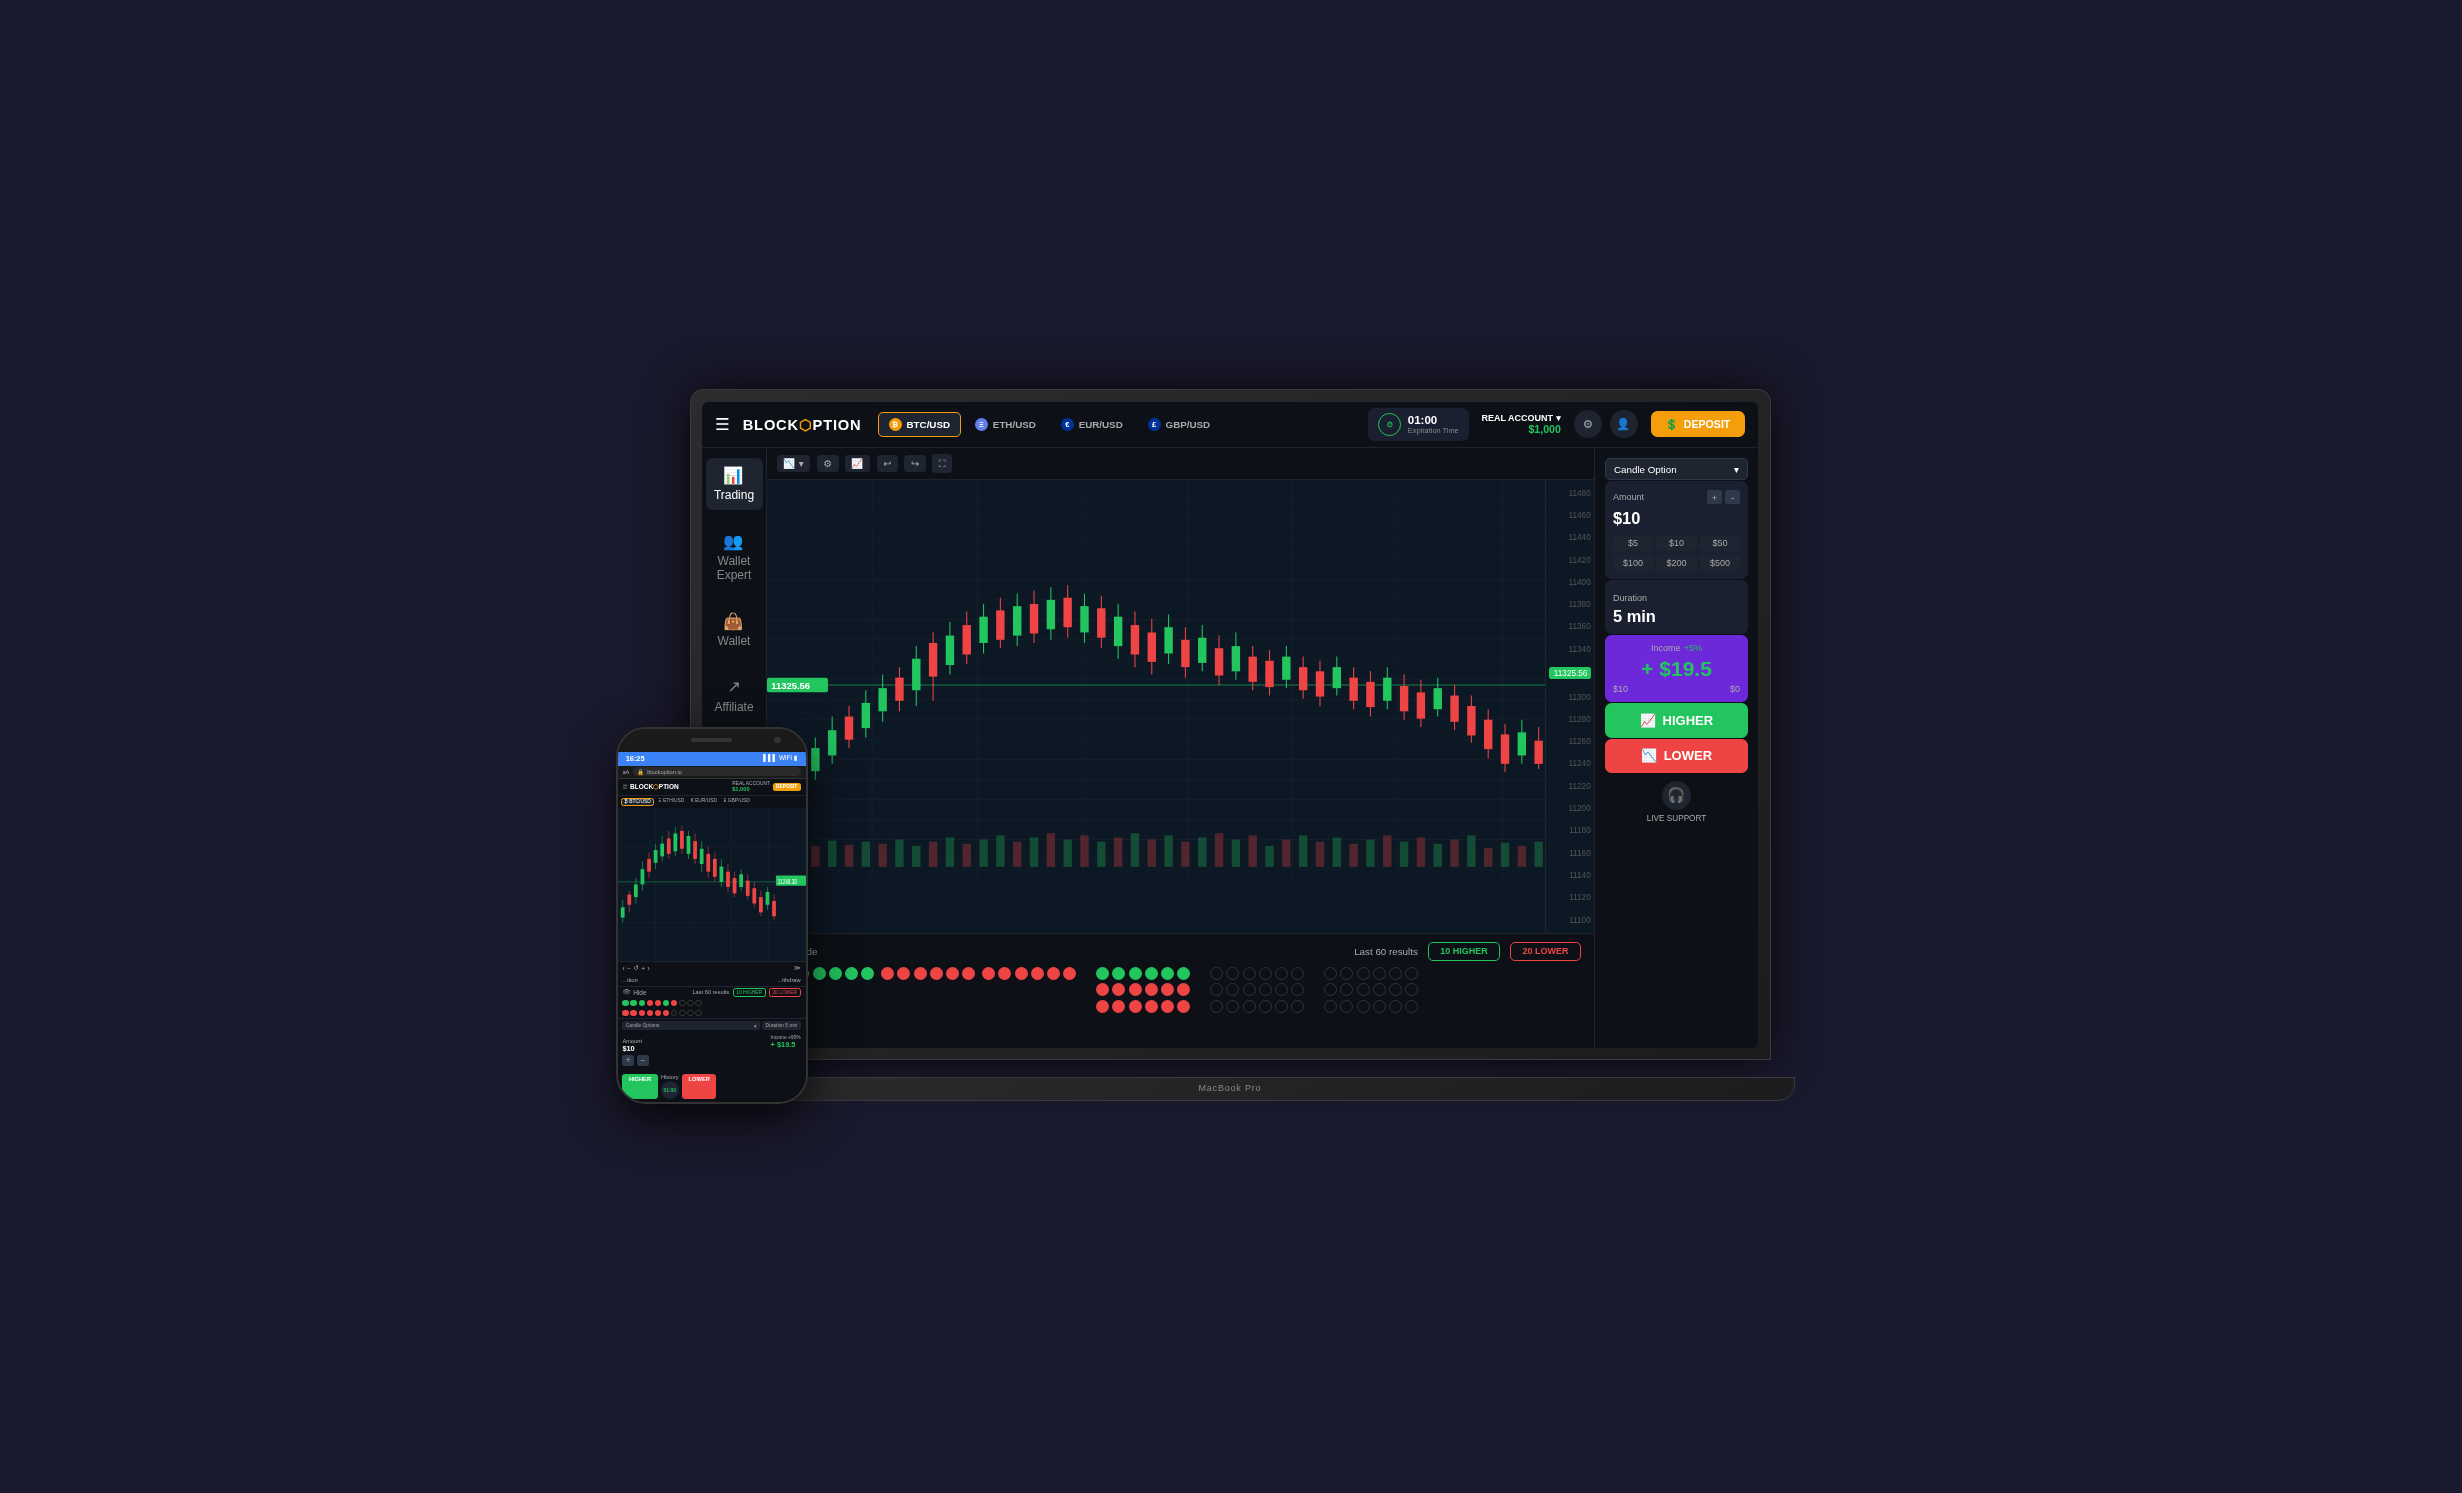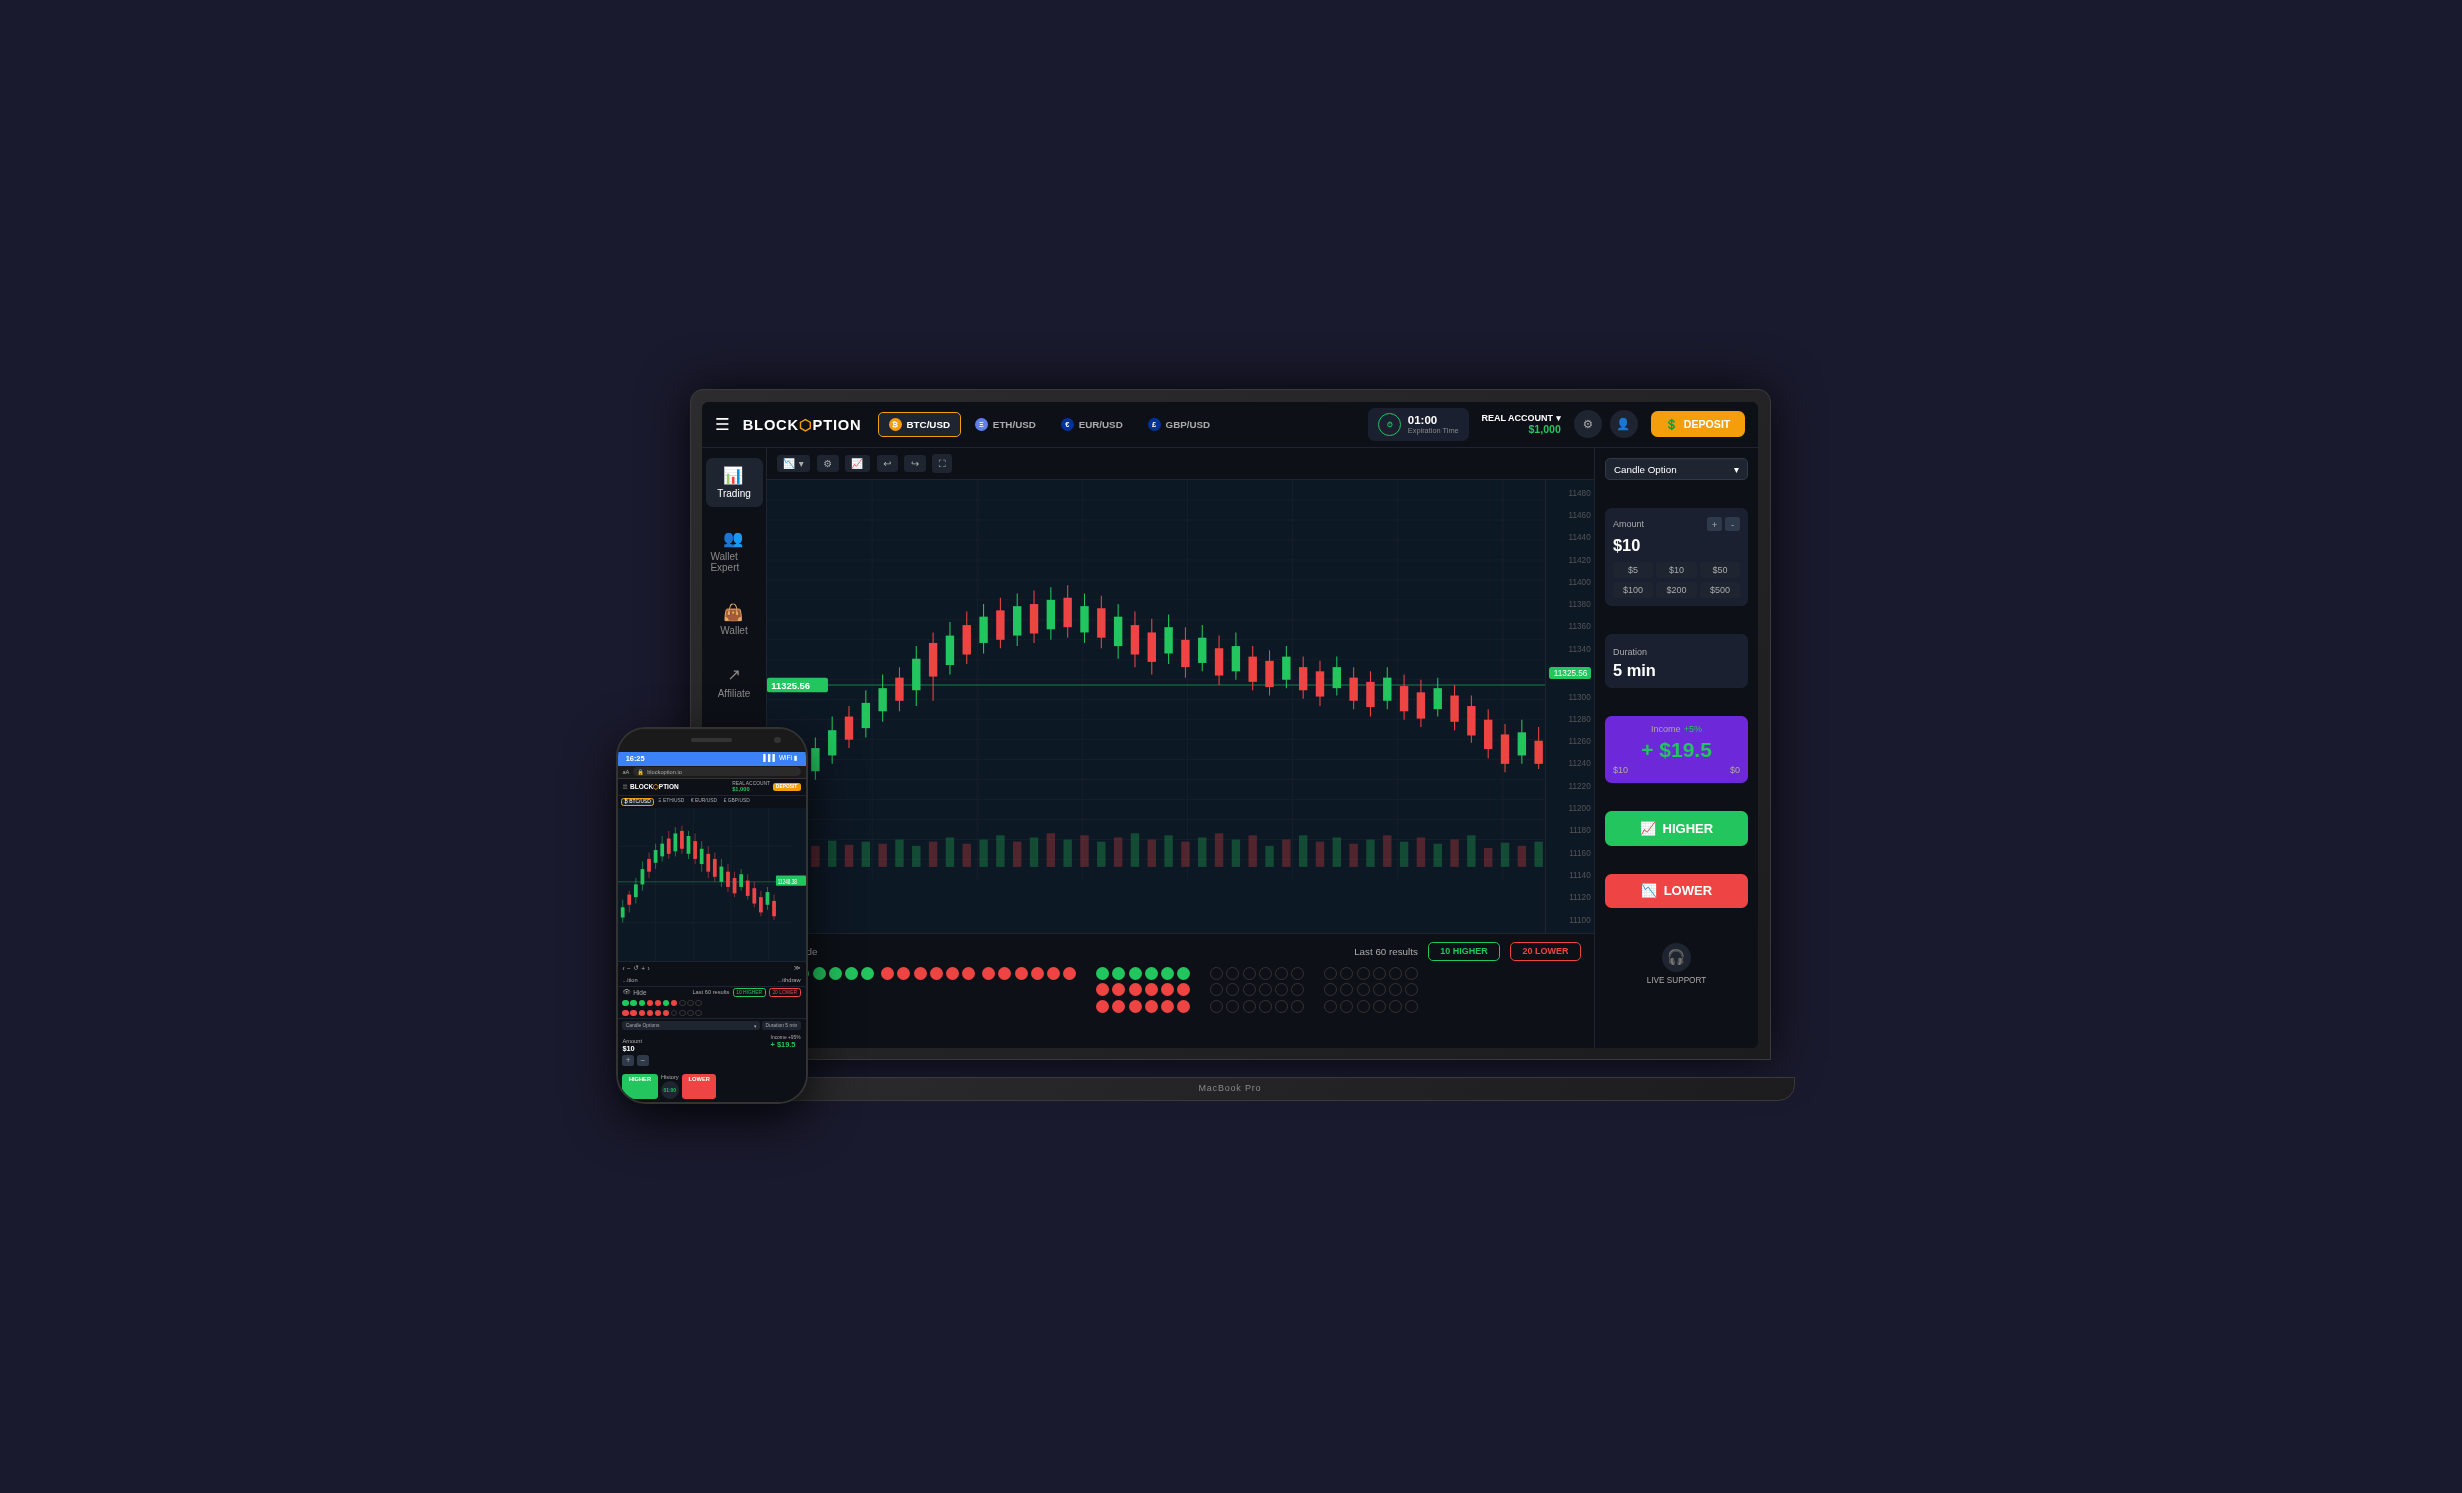--- a/index.html
+++ b/index.html
@@ -289,22 +289,23 @@
     .sidebar-item .icon {
       font-size: 16.4px;
       color: #888;
     }
 
     .sidebar-item.active .icon {
       color: #fff;
     }
 
     .sidebar-item .label {
-      font-size: 10px;
+      font-size: 12px;
       color: #888;
+      text-align: center;
     }
 
     .sidebar-item.active .label {
       color: #fff;
     }
 
     .sidebar-divider {
       width: 33px;
       height: 0.8px;
       background: #1e2430;
@@ -498,21 +499,21 @@
     .dot-empty { background: transparent; border: 0.8px solid #333; }
 
     
     .right-panel {
       width: 164px;
       background: #0d1117;
       border-left: 0.8px solid #1e2430;
       padding: 9.8px;
       display: flex;
       flex-direction: column;
-      gap: 28px;
+      gap: 1px;
       overflow-y: auto;
       flex-shrink: 0;
     }
 
     .candle-option-select {
       width: 100%;
       background: #1e2430;
       border: 0.8px solid #2e3a4a;
       border-radius: 4.9px;
       padding: 4.9px 8.2px;

